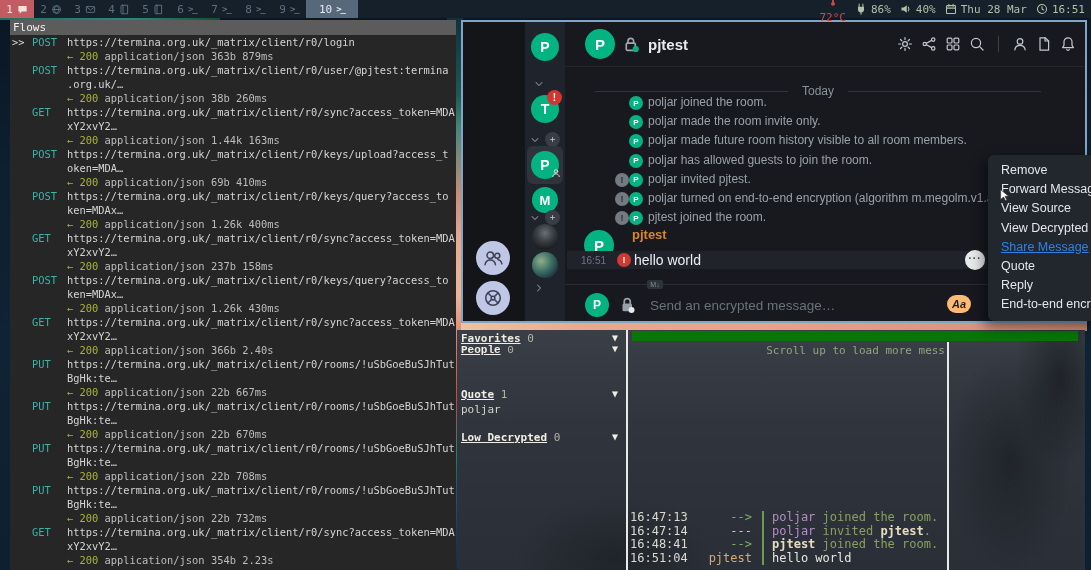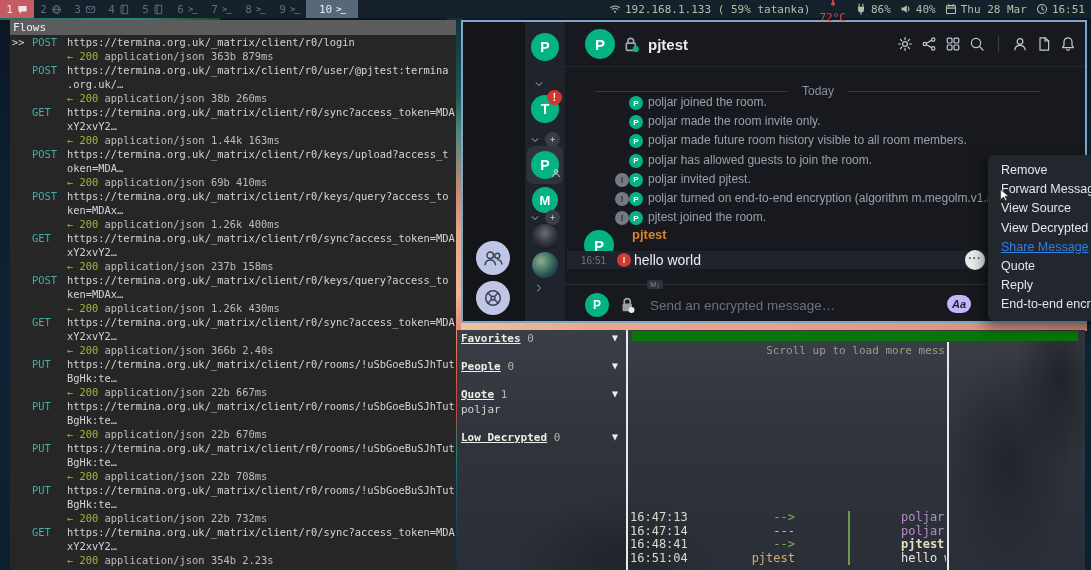--- a/index.html
+++ b/index.html
@@ -91,21 +91,21 @@
   .msg-text{position:absolute;left:67px;top:1px;color:#eceef1;font-size:14px;}
   .msg-options{position:absolute;left:400px;top:184px;width:20px;height:20px;border-radius:50%;background:#e9eaec;color:#3b3e44;font:bold 10px/18px "Liberation Sans",sans-serif;text-align:center;letter-spacing:1px;}
 
   .em-composer{position:absolute;left:0;right:0;bottom:0;height:36px;border-top:1px solid #2a2d35;}
   .md-pill{position:absolute;left:82px;top:-5px;width:16px;height:9px;border-radius:2px;background:#2e333b;color:#8a9097;font:7px/9px "Liberation Sans",sans-serif;text-align:center;}
   .cmp-avatar{position:absolute;left:20px;top:8px;width:24px;height:24px;border-radius:50%;background:#03b381;color:#fff;font:600 12px "Liberation Sans",sans-serif;display:flex;align-items:center;justify-content:center;}
   .cmp-lock{position:absolute;left:53px;top:10px;color:#9aa0a8;}
   .cmp-lock .ic{width:20px;height:20px;}
   .cmp-input{position:absolute;left:83px;top:8px;width:290px;height:22px;background:transparent;border:none;outline:none;color:#dfe2e7;font:13.5px "Liberation Sans",sans-serif;}
   .cmp-input::placeholder{color:#6b717c;}
-  .cmp-format{position:absolute;left:382px;top:10px;width:24px;height:18px;border-radius:9px;background:#c4b5fd;color:#1f2126;font:italic 600 11px/18px "Liberation Sans",sans-serif;text-align:center;}
+  .cmp-format{position:absolute;left:382px;top:10px;width:24px;height:18px;border-radius:9px;background:#fdba74;color:#1f2126;font:italic 600 11px/18px "Liberation Sans",sans-serif;text-align:center;}
 
   
   .ctxmenu{position:absolute;left:988px;top:155px;width:150px;background:#22262d;border-radius:6px 0 0 6px;box-shadow:-4px 5px 14px rgba(0,0,0,.5);padding:6px 0;z-index:8;}
   .menu-item{height:19.2px;line-height:19.2px;padding-left:13px;color:#e3e6ea;font-size:12.5px;white-space:nowrap;}
   .menu-item.link{color:#2f81e8;text-decoration:underline;}
   .cursor{position:absolute;left:998px;top:188px;width:14px;height:14px;z-index:9;}
 
   
   .weechat{position:absolute;left:457px;top:330px;width:628px;height:240px;z-index:2;overflow:hidden;
     color:#dcd9cf;font:11px "DejaVu Sans Mono",monospace;
@@ -119,21 +119,21 @@
   .wc-sep.s2{left:490px;top:12px;bottom:0;}
   .wc-titlebar{position:absolute;left:175px;top:1px;width:446px;height:10px;background:#077507;}
   .wc-notice{position:absolute;left:175px;top:14px;width:313px;text-align:right;color:#96a083;font-size:11px;}
   .wc-roomlist{position:absolute;left:0;top:0;bottom:0;width:169px;}
   .wbuf{position:absolute;left:4px;width:160px;height:14px;white-space:nowrap;}
   .wb-name{font-weight:bold;text-decoration:underline;color:#efede4;}
   .wb-count{color:#b7b4a8;}
   .wb-arrow{position:absolute;right:3px;top:0;color:#efede4;font-size:10px;}
   .wroom{position:absolute;left:4px;width:160px;color:#d6d3c8;}
   .wc-log{position:absolute;left:173px;top:181px;width:316px;}
-  .lg-row{display:flex;height:13.5px;line-height:13.5px;font-size:12px;white-space:pre;gap:43px;}
+  .lg-row{display:flex;height:13.5px;line-height:13.5px;font-size:12px;white-space:pre;}
   .lg-t{flex:0 0 60px;color:#dcd9cf;}
   .lg-p{flex:0 0 62px;text-align:right;padding-right:10px;box-sizing:content-box;}
   .lg-sep{flex:0 0 2px;background:#6b9a53;margin-right:8px;}
   .lg-m{flex:1;overflow:hidden;}
   .p-join{color:#7fae60;}
   .p-network{color:#cfcf8a;}
   .p-nick-self{color:#d8ab72;}
   .s-nick-other{color:#b58cc6;}
   .s-action{color:#87a05e;}
   .s-nick-bold{color:#e6dcc0;font-weight:bold;}
@@ -199,28 +199,20 @@
       <div class="ws dim">
         <span>9</span>
         <span class="ws-term">&gt;_</span>
       </div>
       <div class="ws focused">
         <span>10</span>
         <span class="ws-term">&gt;_</span>
       </div>
     </div>
   <div class="status" id="statusBox">
-      <div class="seg pale">
-        <svg class="ic" viewBox="0 0 16 16">
-          <path d="M2 6.2a9 9 0 0 1 12 0"></path>
-          <path d="M4.3 8.7a5.6 5.6 0 0 1 7.4 0"></path>
-          <circle cx="8" cy="11.6" r="1.3" fill="currentColor" stroke="none"></circle>
-        </svg>
-        <span>192.168.1.133 ( 59% tatanka)</span>
-      </div>
       <div class="seg red">
         <svg class="ic" viewBox="0 0 16 16">
           <path d="M8 2.5v7" stroke-width="2.4"></path>
           <circle cx="8" cy="11.8" r="2.6" fill="currentColor" stroke="none"></circle>
         </svg>
         <span>72°C</span>
       </div>
       <div class="seg pale">
         <svg class="ic" viewBox="0 0 16 16">
           <path d="M5.5 1.5v3.5M10.5 1.5v3.5"></path>
@@ -438,21 +430,21 @@
             </svg></span></span>
       <input class="cmp-input" placeholder="Send an encrypted message…" style="">
       <span class="cmp-format">Aa</span>
     </div>
   </div>
 </div>
 
 <div class="weechat">
   <div class="wc-roomlist" id="wcRoomlist">
       <div class="wbuf" style="top: 2px;"><span class="wb-name">Favorites</span> <span class="wb-count">0</span><span class="wb-arrow">▼</span></div>
-      <div class="wbuf" style="top: 30px;"><span class="wb-name">People</span> <span class="wb-count">0</span><span class="wb-arrow">▼</span></div>
+      <div class="wbuf" style="top: 14px; font-family: Liberation Mono, monospace;"><span class="wb-name">People</span> <span class="wb-count">0</span><span class="wb-arrow">▼</span></div>
       <div class="wbuf" style="top: 58px;"><span class="wb-name">Quote</span> <span class="wb-count">1</span><span class="wb-arrow">▼</span></div>
       <div class="wroom" style="top: 73px;">poljar</div>
       <div class="wbuf" style="top: 101px;"><span class="wb-name">Low Decrypted</span> <span class="wb-count">0</span><span class="wb-arrow">▼</span></div>
     </div>
   <div class="wc-sep s1"></div>
   <div class="wc-titlebar"></div>
   <div class="wc-notice">Scroll up to load more mess</div>
   <div class="wc-sep s2"></div>
   <div class="wc-log" id="wcLog">
       <div class="lg-row"><span class="lg-t">16:47:13</span><span class="lg-p p-join">--&gt;</span><span class="lg-sep"></span><span class="lg-m"><span class="s-nick-other">poljar</span><span class="s-action"> joined the room.</span></span></div>

